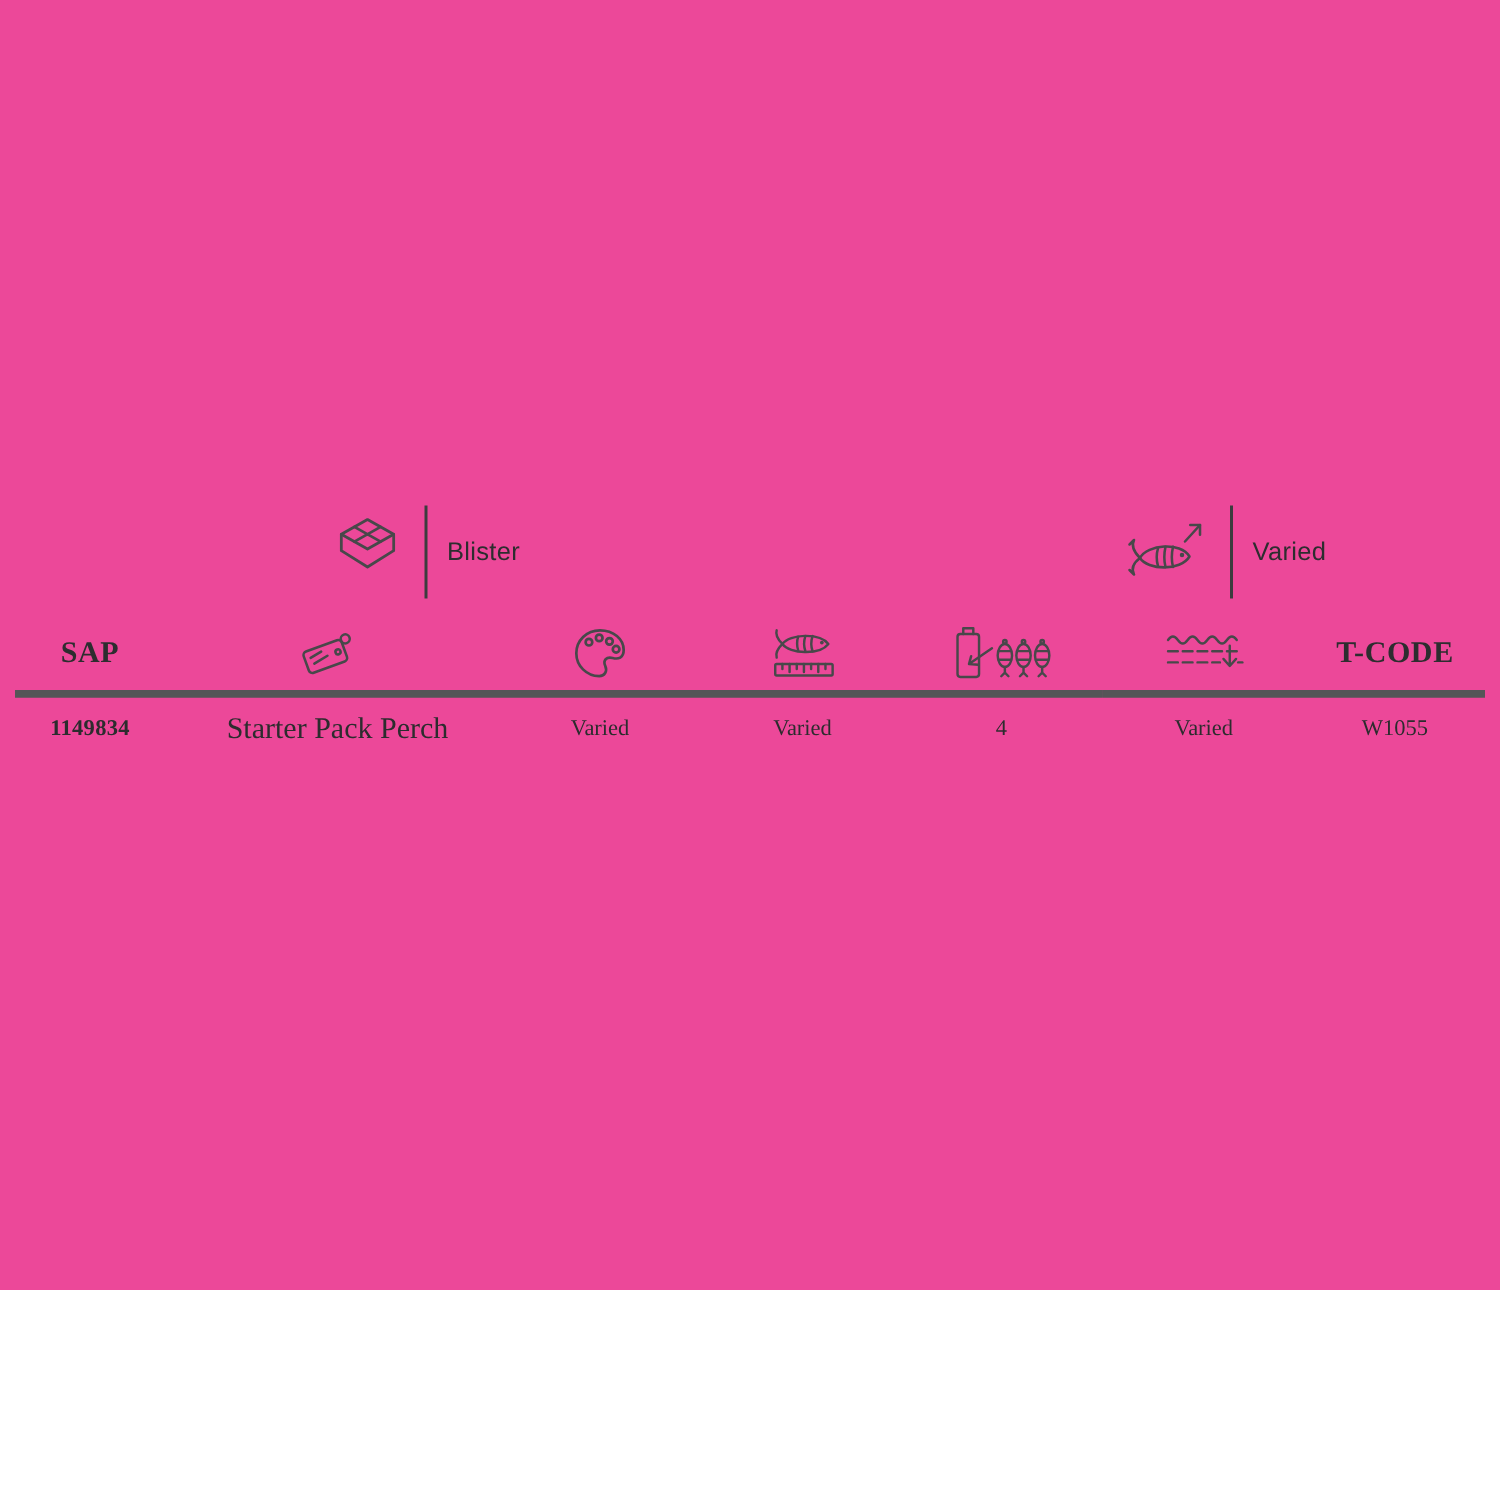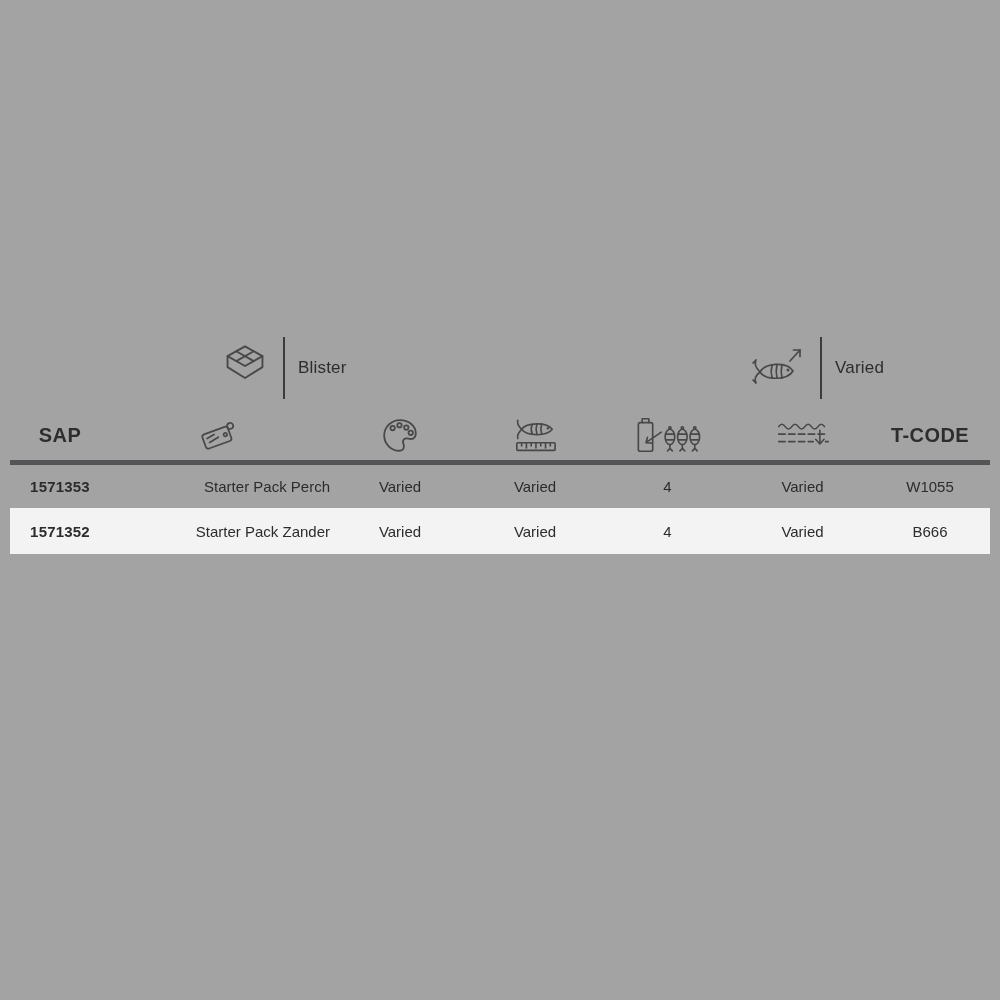--- a/index.html
+++ b/index.html
@@ -2,22 +2,22 @@
 <html><head>
 <meta charset="utf-8">
 <style>
   * { margin: 0; padding: 0; box-sizing: border-box; }
   html, body { background: #ffffff; }
   body { font-family: "Liberation Sans", sans-serif; color: #2d2d2f; }
 
   .page {
     position: relative;
     width: 1000px;
-    height: 1000px;
-    background: #a3a3a3;
+    height: 860px;
+    background: #ec4899;
     overflow: hidden;
   }
 
   
   .legend-item {
     position: absolute;
     display: flex;
     align-items: center;
     height: 64px;
   }
@@ -37,20 +37,21 @@
   #legend-hooks     { left: 744px; top: 336px; }
 
   
   table.product-table {
     position: absolute;
     left: 10px;
     top: 412px;
     width: 980px;
     border-collapse: collapse;
     table-layout: fixed;
+    font-family: Liberation Serif, serif;
   }
   col.c1 { width: 100px; }
   col.c2 { width: 220px; }
   col.c3 { width: 140px; }
   col.c4 { width: 130px; }
   col.c5 { width: 135px; }
   col.c6 { width: 135px; }
   col.c7 { width: 120px; }
 
   thead th {
@@ -69,21 +70,21 @@
   tbody td {
     height: 46px;
     vertical-align: middle;
     font-size: 15px;
     text-align: center;
     color: #2c2c2e;
     padding: 0;
   }
   tbody tr:nth-child(even) { background: #f3f3f4; }
   td.cell-sap  { font-weight: bold; letter-spacing: 0.2px; }
-  td.cell-name { text-align: right; padding-left: 10px; font-size: 15px; }
+  td.cell-name { text-align: center; padding-left: 10px; font-size: 20px; }
 
   .icon-stroke {
     fill: none;
     stroke: #48484a;
     stroke-width: 1.7;
     stroke-linecap: round;
     stroke-linejoin: round;
   }
   .icon-fill { fill: #48484a; stroke: none; }
 </style>
@@ -201,33 +202,24 @@
               <path class="icon-stroke" d="M55 25 H58"></path>
             </svg>
           </span>
         </th>
 
         <th>T-CODE</th>
       </tr>
     </thead>
     <tbody>
         <tr>
-      <td class="cell-sap">1571353</td>
+      <td class="cell-sap">1149834</td>
       <td class="cell-name">Starter Pack Perch</td>
       <td class="cell-color">Varied</td>
       <td class="cell-size">Varied</td>
       <td class="cell-qty">4</td>
       <td class="cell-depth">Varied</td>
       <td class="cell-tcode">W1055</td>
     </tr>
-        <tr>
-      <td class="cell-sap">1571352</td>
-      <td class="cell-name">Starter Pack Zander</td>
-      <td class="cell-color">Varied</td>
-      <td class="cell-size">Varied</td>
-      <td class="cell-qty">4</td>
-      <td class="cell-depth">Varied</td>
-      <td class="cell-tcode">B666</td>
-    </tr>
       </tbody>
   </table>
 
 </div>
 
 </body></html>

